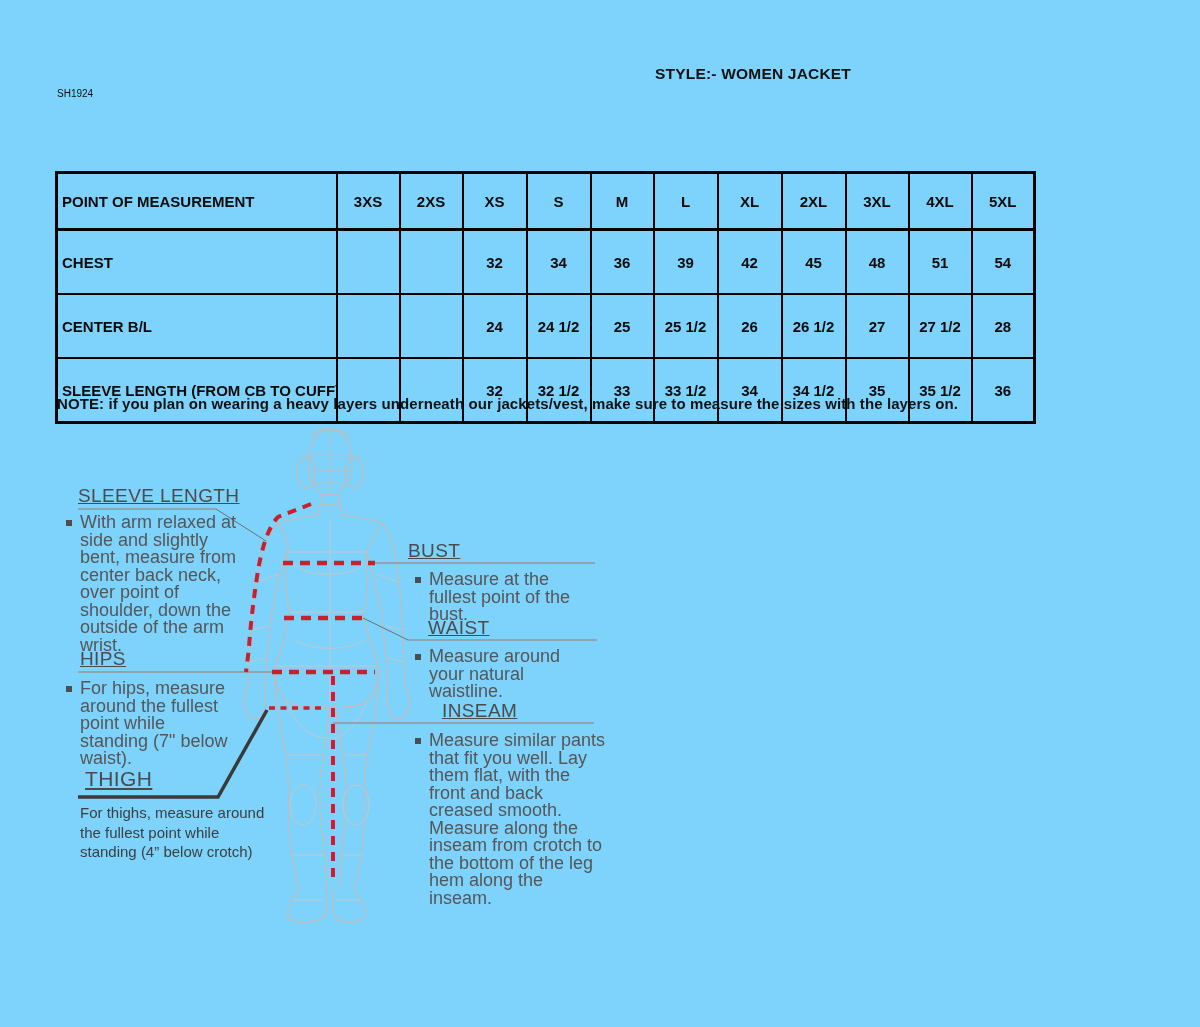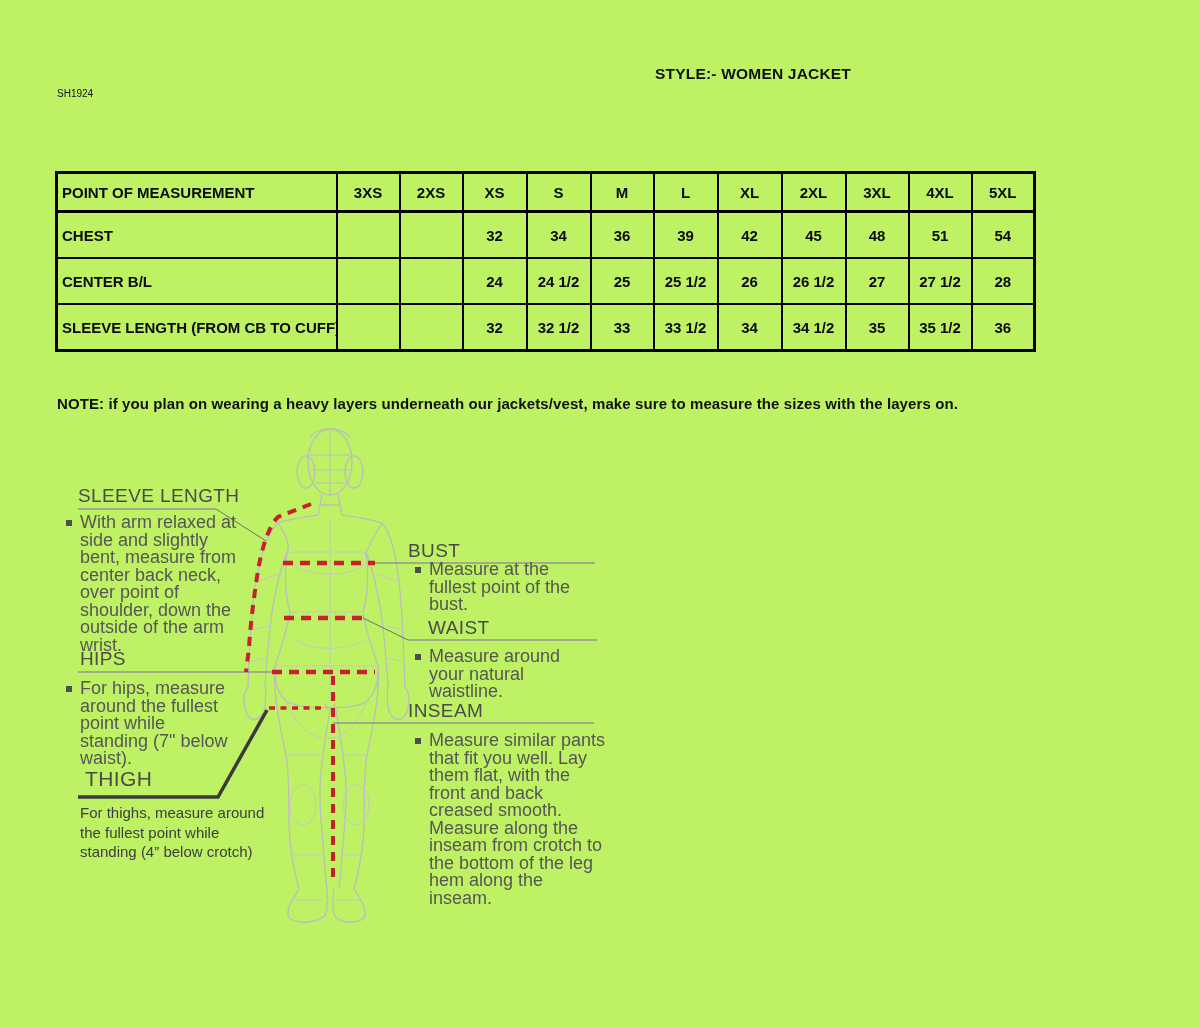--- a/index.html
+++ b/index.html
@@ -1,38 +1,38 @@
 <!DOCTYPE html>
 <html><head>
 <meta charset="utf-8">
 <style>
   html,body{margin:0;padding:0;background:#ffffff;}
   .page{
-    position:relative;width:1200px;height:1027px;background:#bef264;overflow:hidden;
+    position:relative;width:1200px;height:1027px;background:#7dd3fc;overflow:hidden;
     font-family:"Liberation Sans",sans-serif;color:#111;
   }
   .style-title{position:absolute;left:655px;top:65px;font-size:15.5px;font-weight:700;letter-spacing:.2px;}
   .style-code{position:absolute;left:57px;top:88px;font-size:10px;font-weight:400;}
   .size-table{
     position:absolute;left:55px;top:171px;width:978px;border-collapse:collapse;table-layout:fixed;
     border:3px solid #000;
   }
   .size-table th,.size-table td{
     border:2px solid #000;font-size:15px;font-weight:700;color:#0a0a0a;
-    text-align:center;padding:3px 2px;overflow:hidden;white-space:nowrap;
+    text-align:center;padding:12px 2px;overflow:hidden;white-space:nowrap;
   }
   .size-table thead th{border-bottom:3px solid #000;height:30px;}
   .size-table tbody td{height:38px;}
   .size-table .pom{text-align:left;padding-left:4px;}
   .note{position:absolute;left:57px;top:354px;font-size:15px;font-weight:700;letter-spacing:.1px;margin-top:41px;}
   .diagram{position:absolute;left:0;top:400px;width:1200px;height:627px;}
   .figure-svg{position:absolute;left:0;top:0;}
   .guide-title{
     position:absolute;font-size:19px;font-weight:400;color:#4b4b4b;
-    letter-spacing:.4px;white-space:nowrap;
+    letter-spacing:.4px;white-space:nowrap;text-decoration:underline;
   }
   .guide-title.big{font-size:21px;}
   .guide-desc{position:absolute;display:flex;gap:8px;font-size:18px;line-height:17.5px;color:#565656;}
   .guide-desc .bullet{width:6px;height:6px;background:#4d4d4d;margin-top:6px;flex:none;}
   .guide-desc p{margin:0;}
   .thigh-desc{font-size:15px;line-height:19.5px;color:#3e3e3e;}
 </style>
 </head>
 <body>
 
@@ -202,31 +202,31 @@
       <span class="bullet"></span>
       <p style="width:158px;">For hips, measure around the fullest point while standing (7" below waist).</p>
     </div>
 
     <div class="guide-title big" style="left:85px;top:367px;">THIGH</div>
     <div class="guide-desc thigh-desc" style="left:80px;top:403px;width:190px;">
       <p style="width:190px;">For thighs, measure around the fullest point while standing (4” below crotch)</p>
     </div>
 
     <div class="guide-title" style="left:408px;top:140px;">BUST</div>
-    <div class="guide-desc" style="left:415px;top:161px;width:168px;">
+    <div class="guide-desc" style="left:415px;top:171px;width:168px;">
       <span class="bullet"></span>
       <p style="width:150px;">Measure at the fullest point of the bust.</p>
     </div>
 
     <div class="guide-title" style="left:428px;top:217px;">WAIST</div>
     <div class="guide-desc" style="left:415px;top:248px;width:168px;">
       <span class="bullet"></span>
       <p style="width:148px;">Measure around your natural waistline.</p>
     </div>
 
-    <div class="guide-title" style="left:408px;top:300px;">INSEAM</div>
+    <div class="guide-title" style="left:442px;top:300px;">INSEAM</div>
     <div class="guide-desc" style="left:415px;top:332px;width:195px;">
       <span class="bullet"></span>
       <p style="width:180px;">Measure similar pants that fit you well. Lay them flat, with the front and back creased smooth. Measure along the inseam from crotch to the bottom of the leg hem along the inseam.</p>
     </div>
 
   </div>
 </div>
 
 </body></html>

